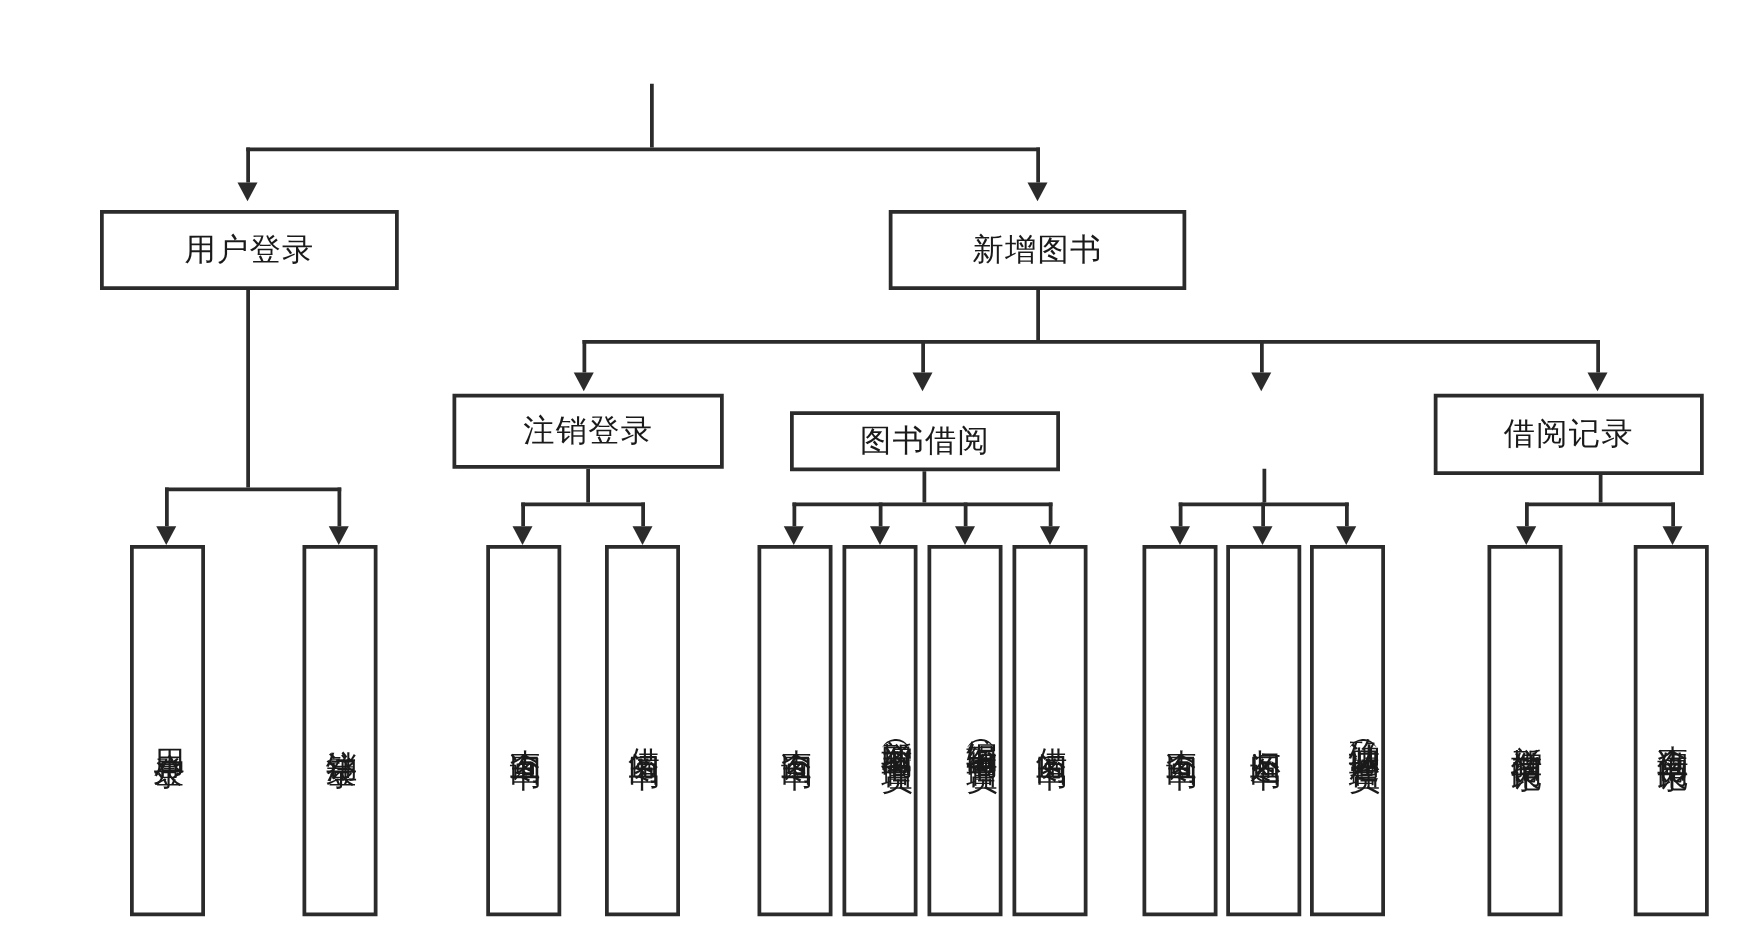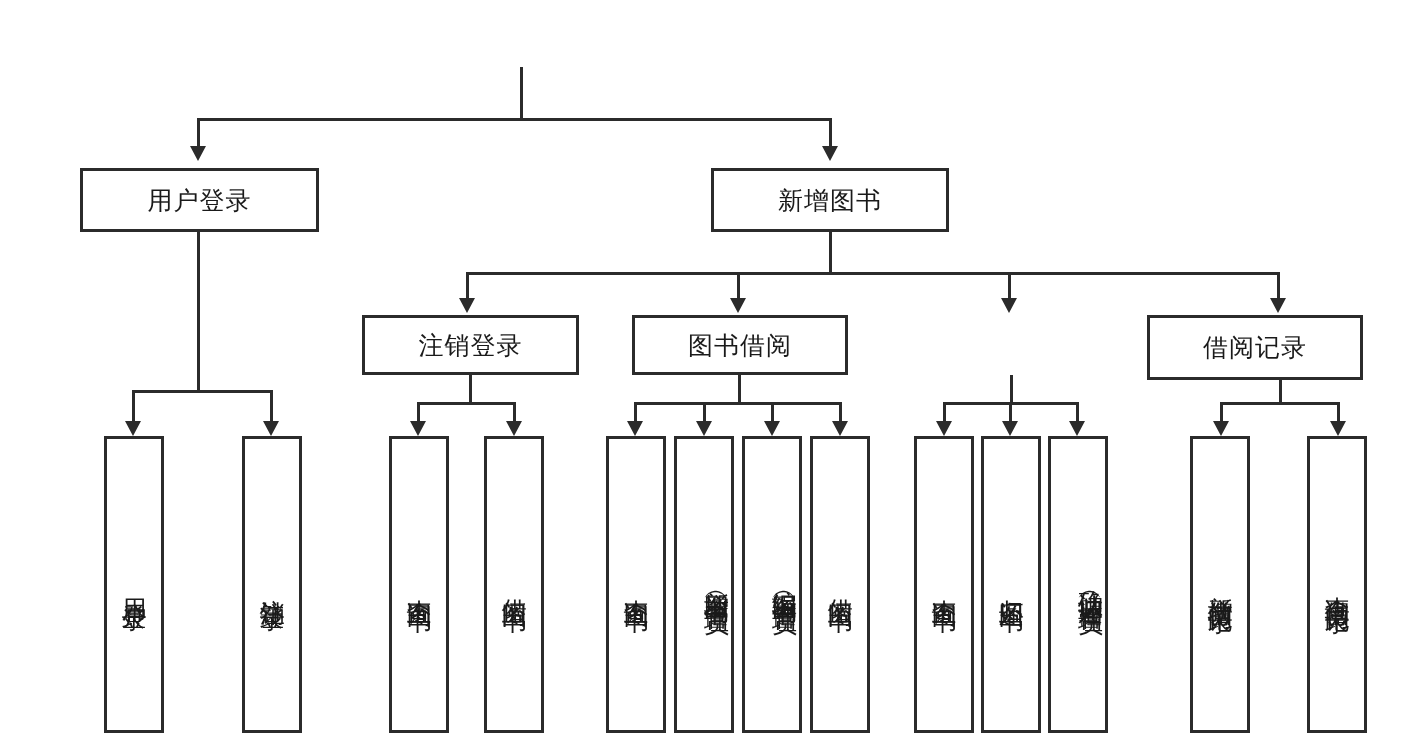--- a/index.html
+++ b/index.html
@@ -116,21 +116,21 @@
   <div class="edge vert" style="left:737px; top:272px; height:26px;"></div>
   <div class="arrow" style="left:730px; top:298px;"></div>
   <div class="edge vert" style="left:1008px; top:272px; height:26px;"></div>
   <div class="arrow" style="left:1001px; top:298px;"></div>
   <div class="edge vert" style="left:1277px; top:272px; height:26px;"></div>
   <div class="arrow" style="left:1270px; top:298px;"></div>
 
   <div class="node h" style="left:362px; top:315px; width:217px; height:60px;">
     <span>注销登录</span>
   </div>
-  <div class="node h" style="left:632px; top:315px; width:216px; height:60px;">
+  <div class="node h" style="left:632px; top:329px; width:216px; height:48px;">
     <span>图书借阅</span>
   </div>
   <div class="node h" style="left:1147px; top:315px; width:216px; height:65px;">
     <span>借阅记录</span>
   </div>
 
   <div class="edge vert" style="left:469px; top:375px; height:27px;"></div>
   <div class="edge horz" style="left:417px; top:402px; width:99px;"></div>
   <div class="edge vert" style="left:417px; top:402px; height:19px;"></div>
   <div class="arrow" style="left:410px; top:421px;"></div>

